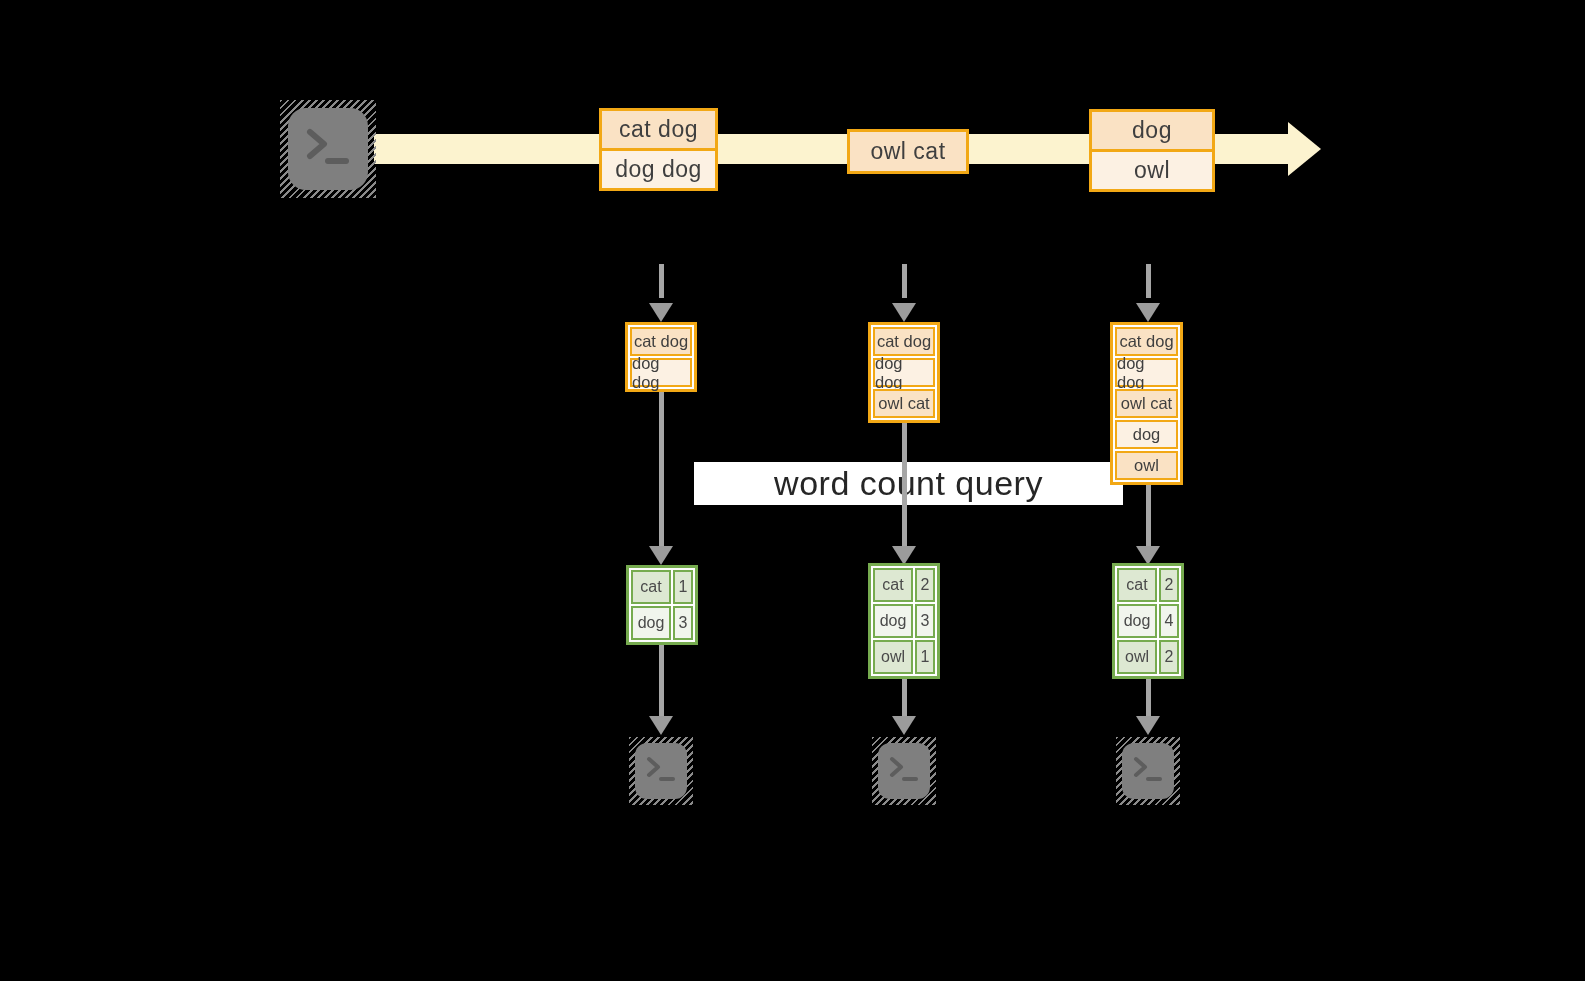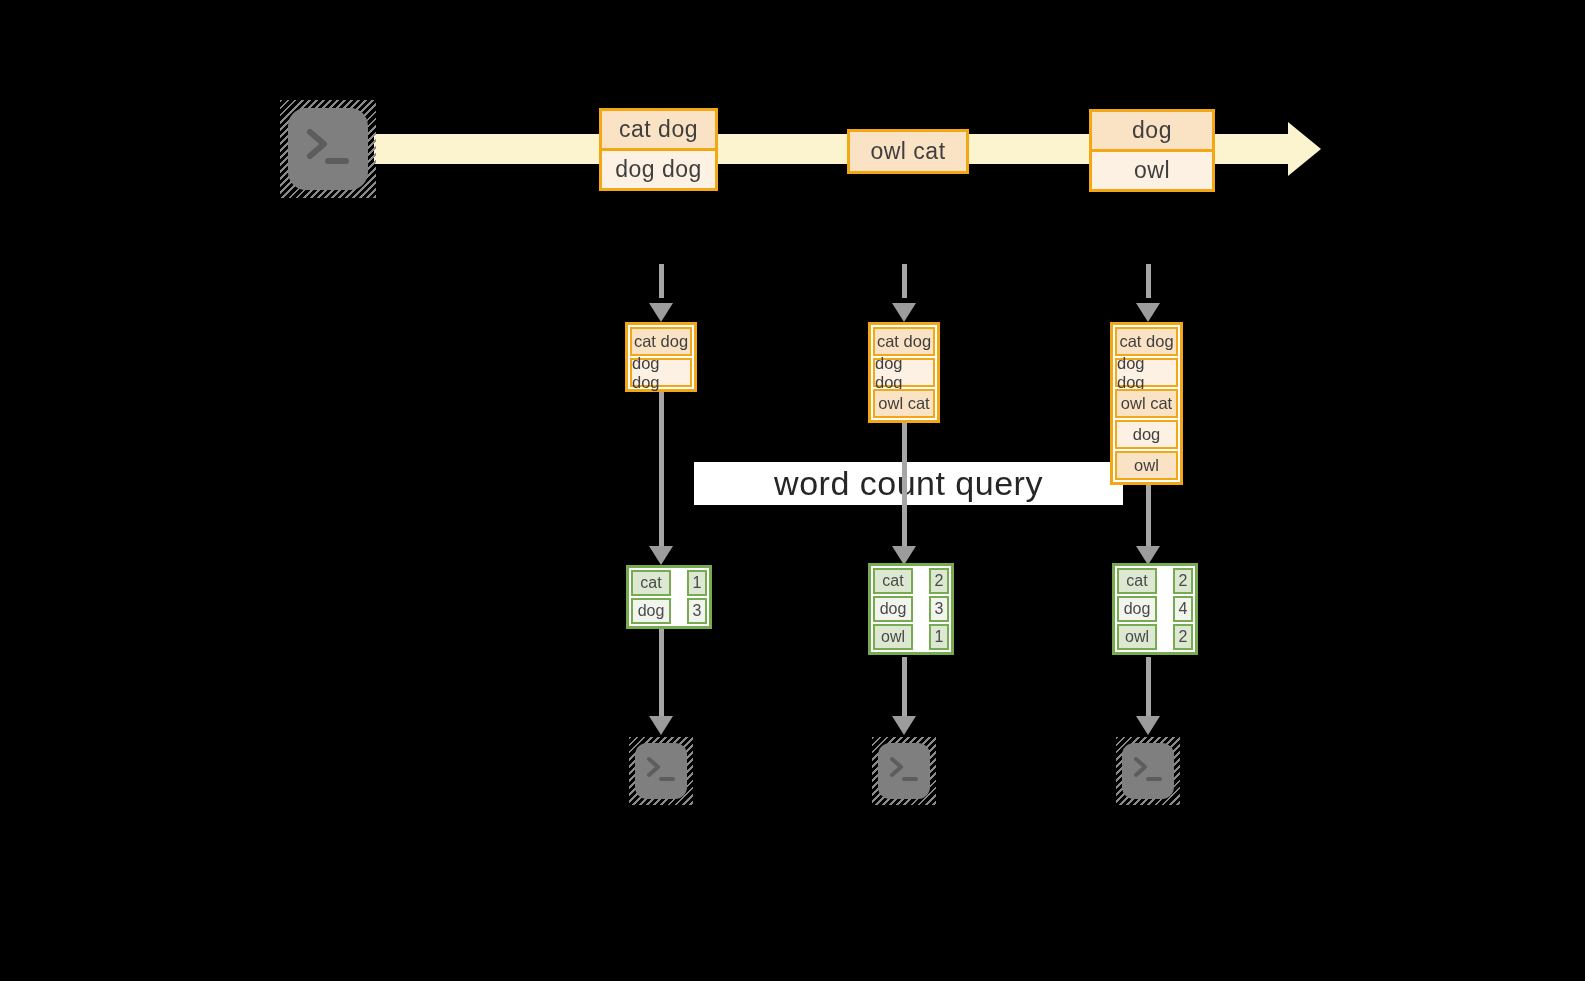--- a/index.html
+++ b/index.html
@@ -31,21 +31,21 @@
   .head-down{width:0;height:0;border-left:12px solid transparent;border-right:12px solid transparent;
              border-top:19px solid #9c9c9c;z-index:6;}
 
   
   .query-band{background:#ffffff;display:flex;align-items:center;justify-content:center;z-index:5;}
   .query-band span{font-size:34px;color:#262626;letter-spacing:.5px;}
 
   
   .count-table{background:#fff;border:3px solid #76AB4F;padding:2px;display:flex;
                flex-direction:column;gap:2px;box-sizing:border-box;z-index:7;}
-  .count-row{display:flex;gap:16px;height:26px;}
+  .count-row{display:flex;gap:2px;height:34px;}
   .count-cell{box-sizing:border-box;border:2px solid #76AB4F;display:flex;align-items:center;
               justify-content:center;font-size:16px;color:#4a4a4a;}
   .count-label{width:40px;}
   .count-value{width:20px;}
   .row-sage .count-cell{background:#DDE8D2;}
   .row-white .count-cell{background:#F1F5ED;}
 
   
   .sketch-frame{background:repeating-linear-gradient(135deg,#8b8b8b 0 2px,rgba(0,0,0,0) 2px 5px);z-index:2;}
   .terminal-body{position:absolute;background:#7f7f7f;display:flex;align-items:center;justify-content:center;}

